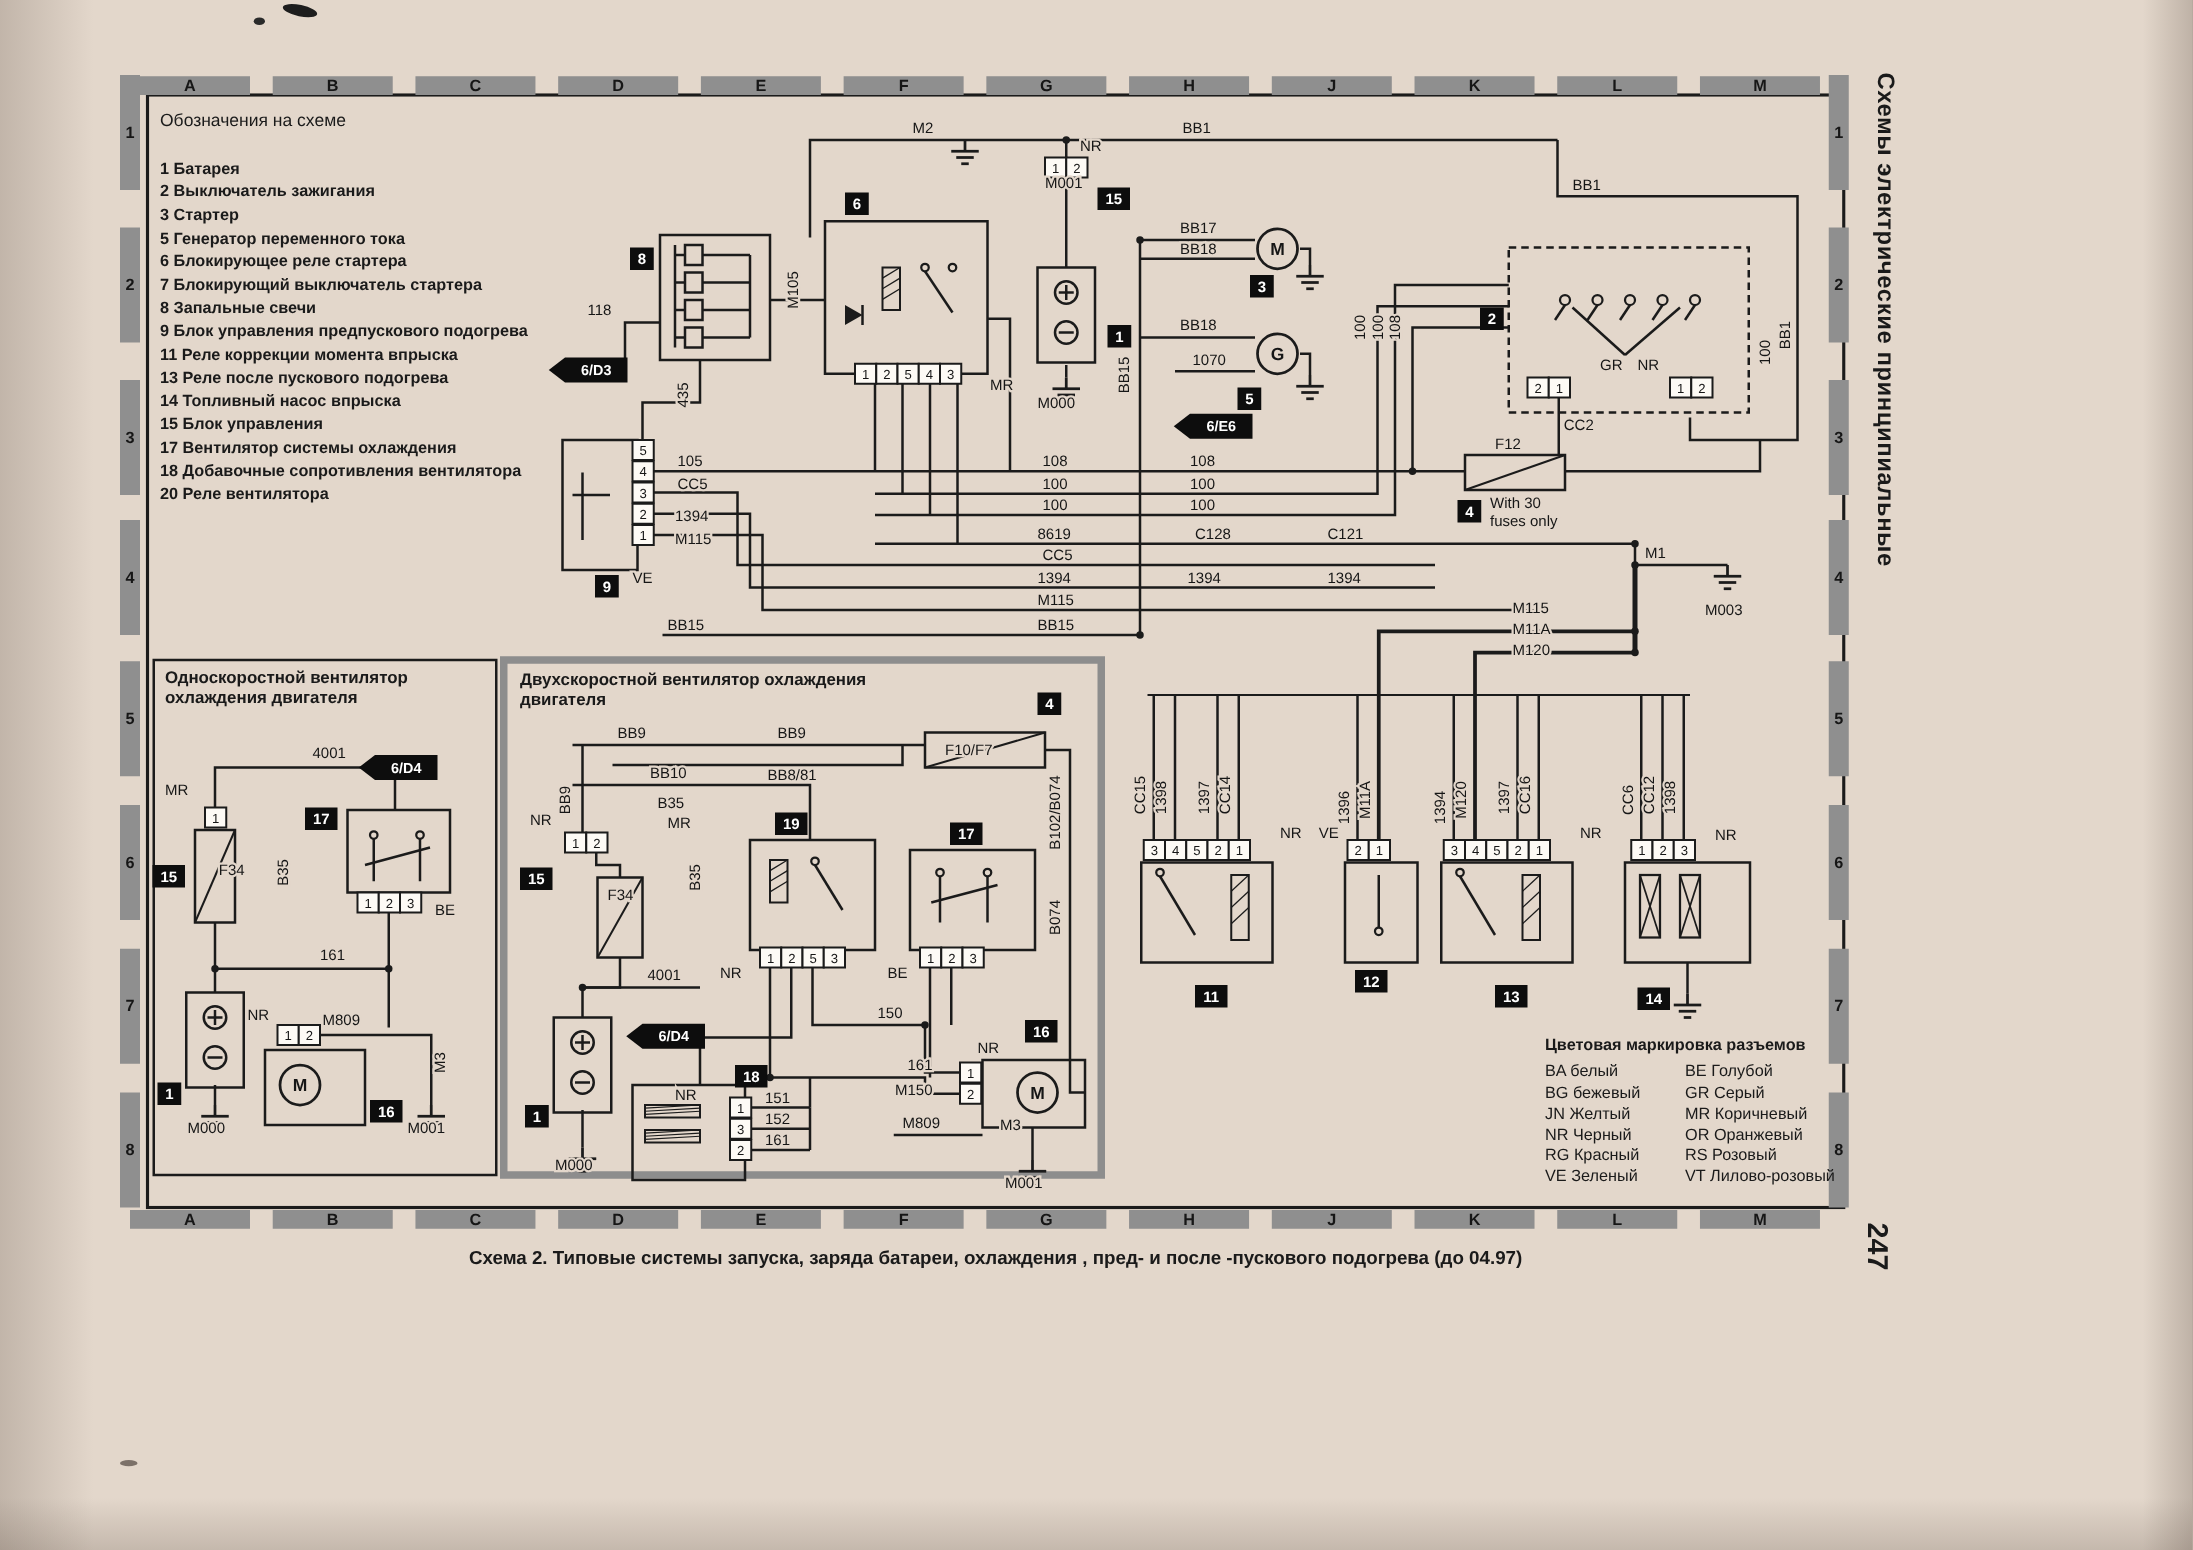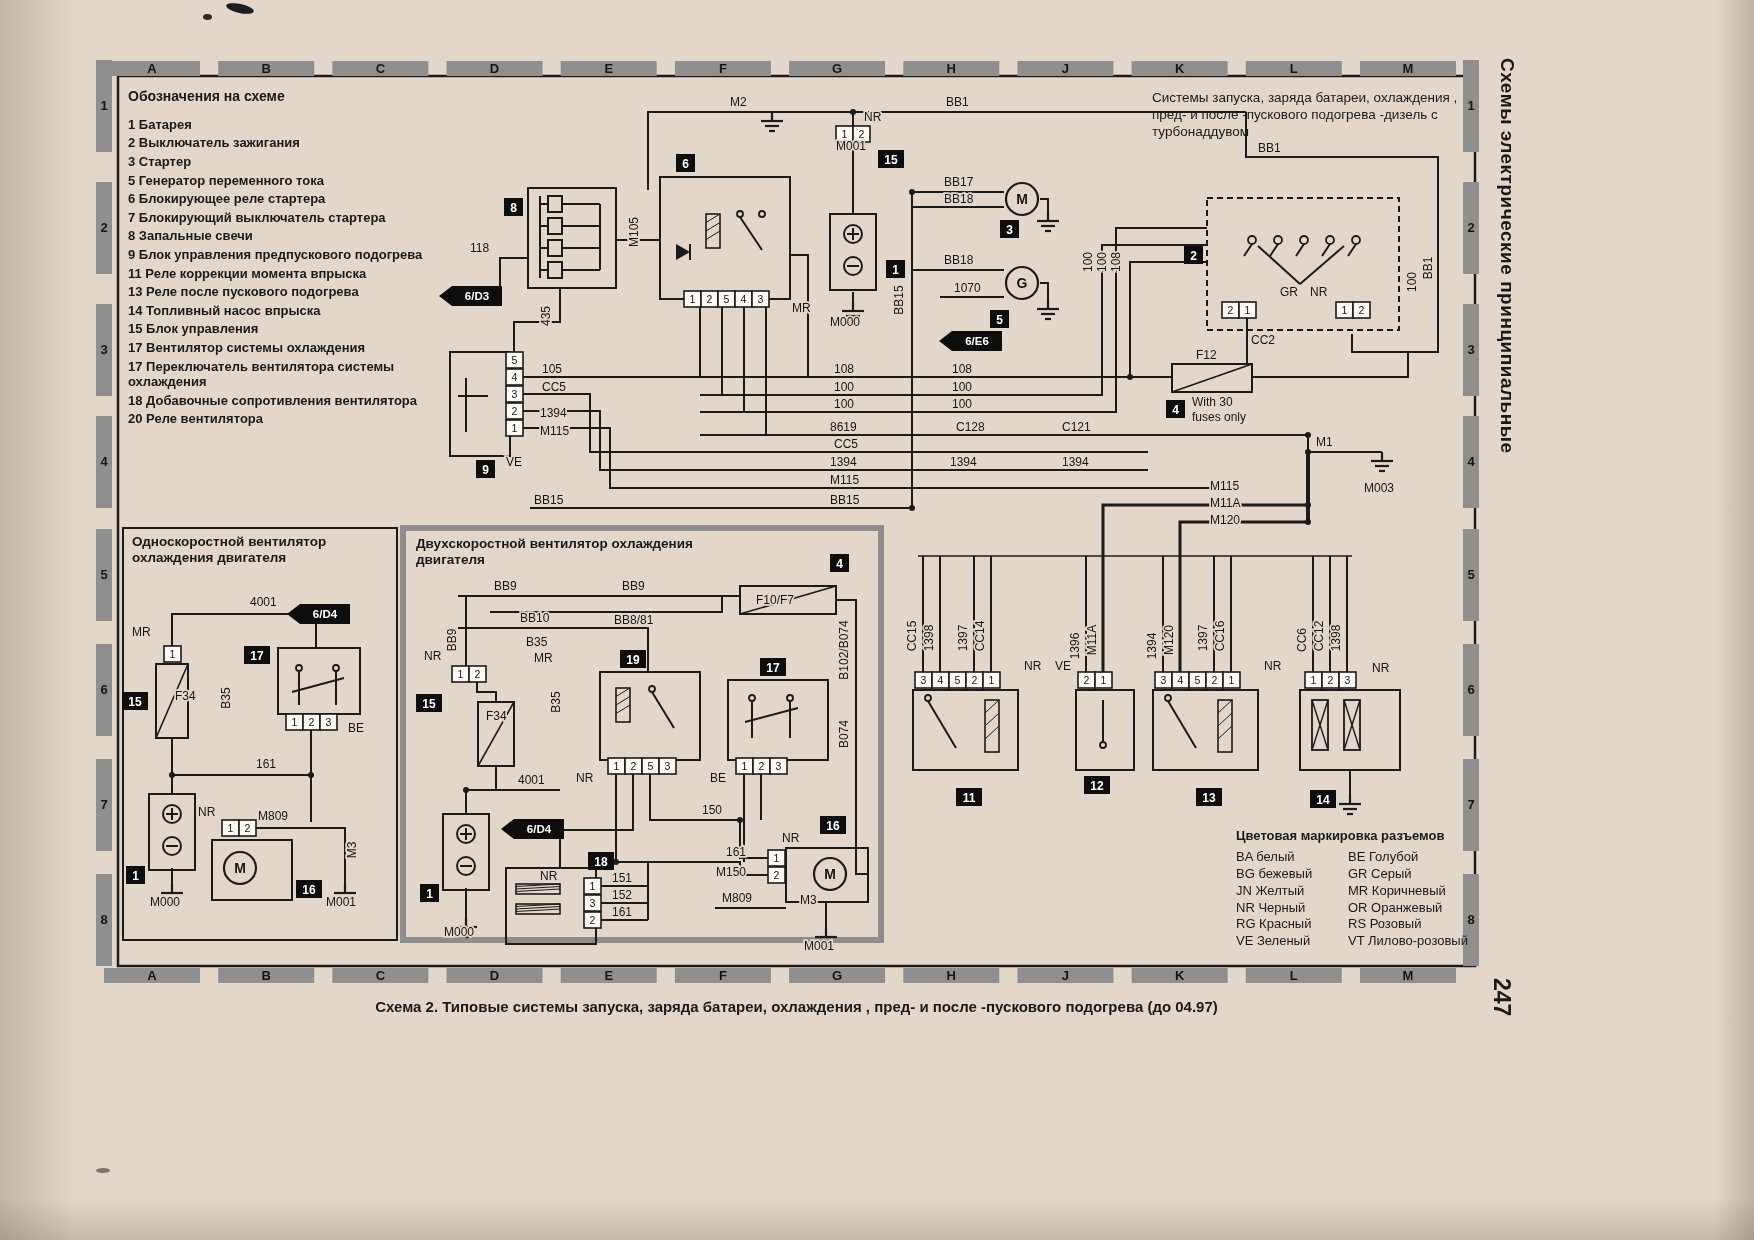--- a/index.html
+++ b/index.html
@@ -1,21 +1,21 @@
 <!DOCTYPE html>
 <html><head>
 <meta charset="utf-8">
 <style>
   html,body{margin:0;padding:0;background:#9c9083;}
   .page{position:relative;width:1754px;height:1240px;background:#e3d7cb;overflow:hidden;
         font-family:"Liberation Sans",sans-serif;color:#1a1a1a;}
   svg{position:absolute;left:0;top:0;}
   .ov{position:absolute;}
   .legend{left:128px;top:88px;width:302px;font-size:13px;line-height:1.2;}
-  .legend-title{font-weight:bold;font-size:14px;margin-bottom:12px;}
+  .legend-title{font-weight:normal;font-size:14px;margin-bottom:22px;}
   .legend-item{margin-bottom:3px;font-weight:bold;}
   .header-note{left:1152px;top:90px;width:326px;font-size:13.5px;line-height:1.25;}
   .sub-title{font-size:13.5px;font-weight:600;line-height:1.2;}
   .st-left{left:132px;top:534px;width:225px;}
   .st-mid{left:416px;top:536px;width:312px;}
   .color-legend{left:1236px;top:828px;width:240px;font-size:13px;line-height:1.3;}
   .cl-title{font-weight:bold;margin-bottom:4px;}
   .cl-row{display:flex;}
   .cl-left{width:112px;}
   .caption{left:118px;top:998px;width:1357px;text-align:center;font-weight:bold;font-size:15px;}
@@ -661,27 +661,25 @@
         <div class="legend-item">5 Генератор переменного тока</div>
         <div class="legend-item">6 Блокирующее реле стартера</div>
         <div class="legend-item">7 Блокирующий выключатель стартера</div>
         <div class="legend-item">8 Запальные свечи</div>
         <div class="legend-item">9 Блок управления предпускового подогрева</div>
         <div class="legend-item">11 Реле коррекции момента впрыска</div>
         <div class="legend-item">13 Реле после пускового подогрева</div>
         <div class="legend-item">14 Топливный насос впрыска</div>
         <div class="legend-item">15 Блок управления</div>
         <div class="legend-item">17 Вентилятор системы охлаждения</div>
-        <div class="legend-item">17 Переключатель вентилятора системы охлаждения</div>
         <div class="legend-item">18 Добавочные сопротивления вентилятора</div>
         <div class="legend-item">20 Реле вентилятора</div>
       </div>
   </div>
 
-  <div class="ov header-note">Системы запуска, заряда батареи, охлаждения , пред- и после -пускового подогрева -дизель с турбонаддувом</div>
 
   <div class="ov sub-title st-left">Односкоростной вентилятор охлаждения двигателя</div>
   <div class="ov sub-title st-mid">Двухскоростной вентилятор охлаждения двигателя</div>
 
   <div class="ov color-legend">
     <div class="cl-title">Цветовая маркировка разъемов</div>
     <div id="cl-rows">
         <div class="cl-row">
           <span class="cl-left">BA белый</span>
           <span>BE Голубой</span>

